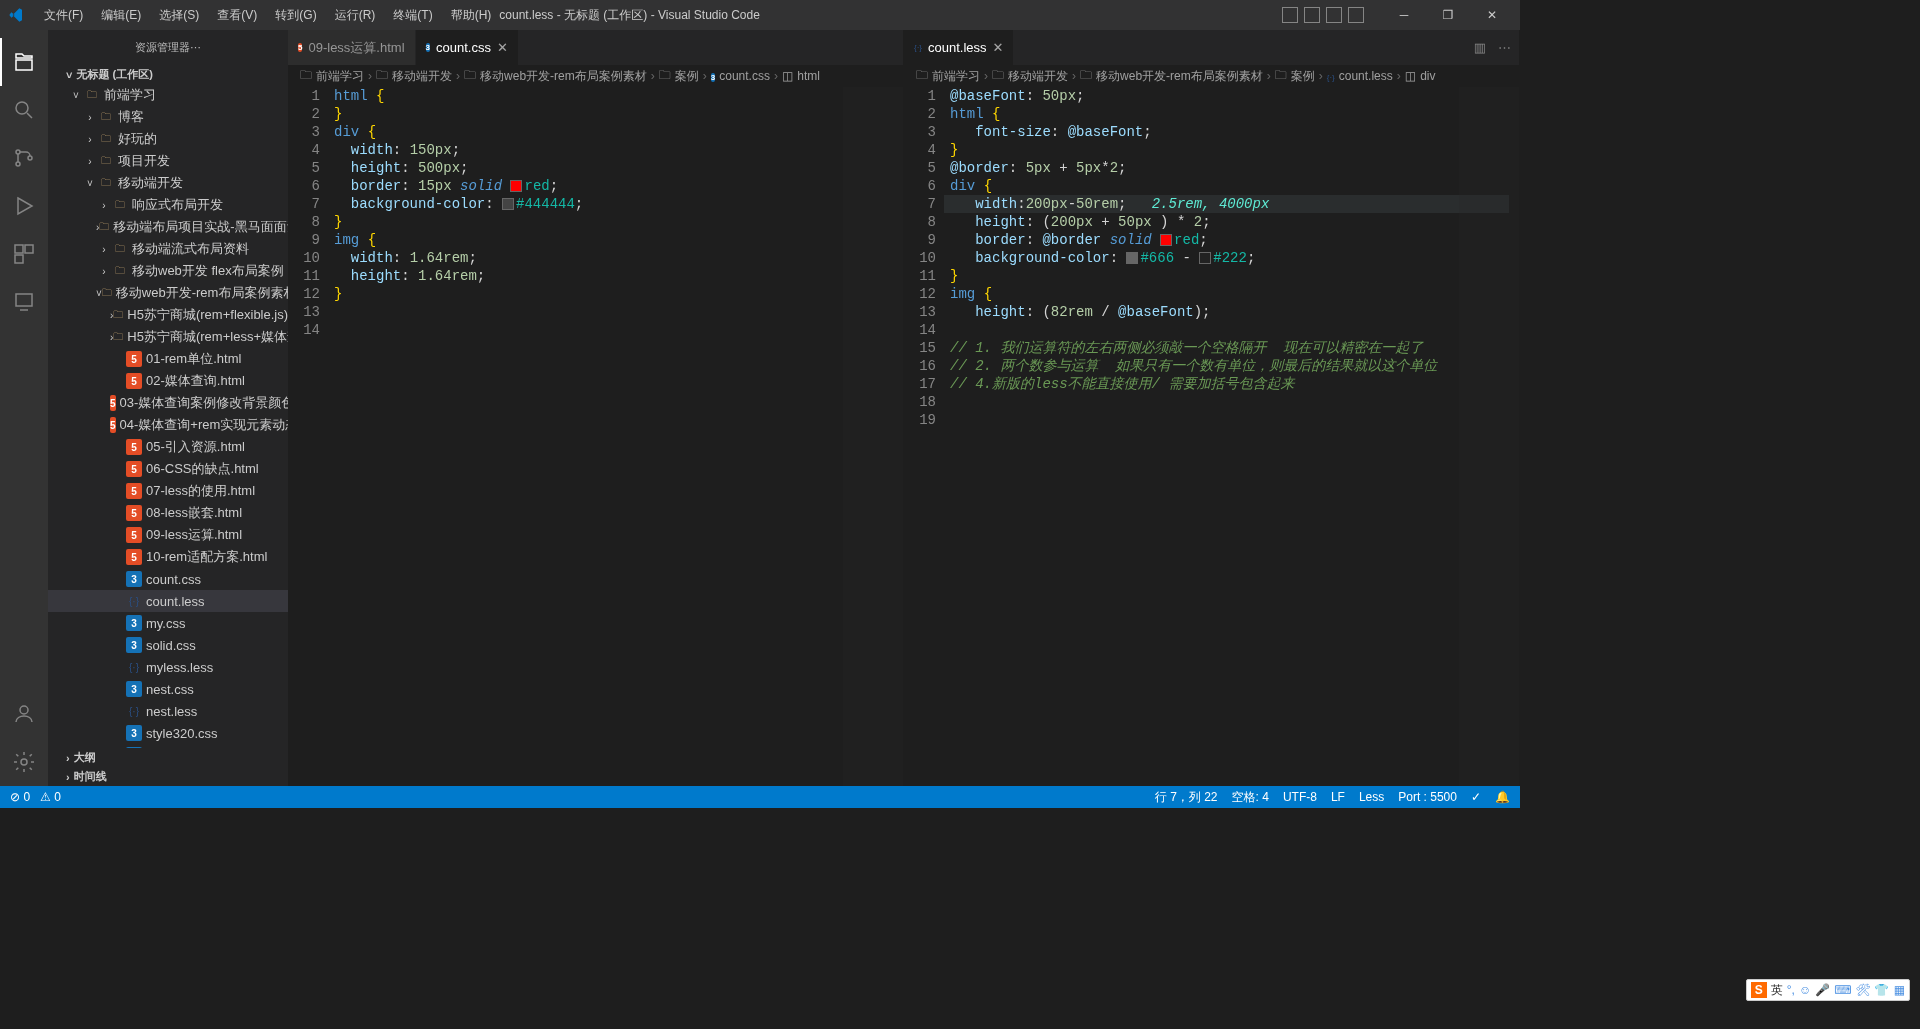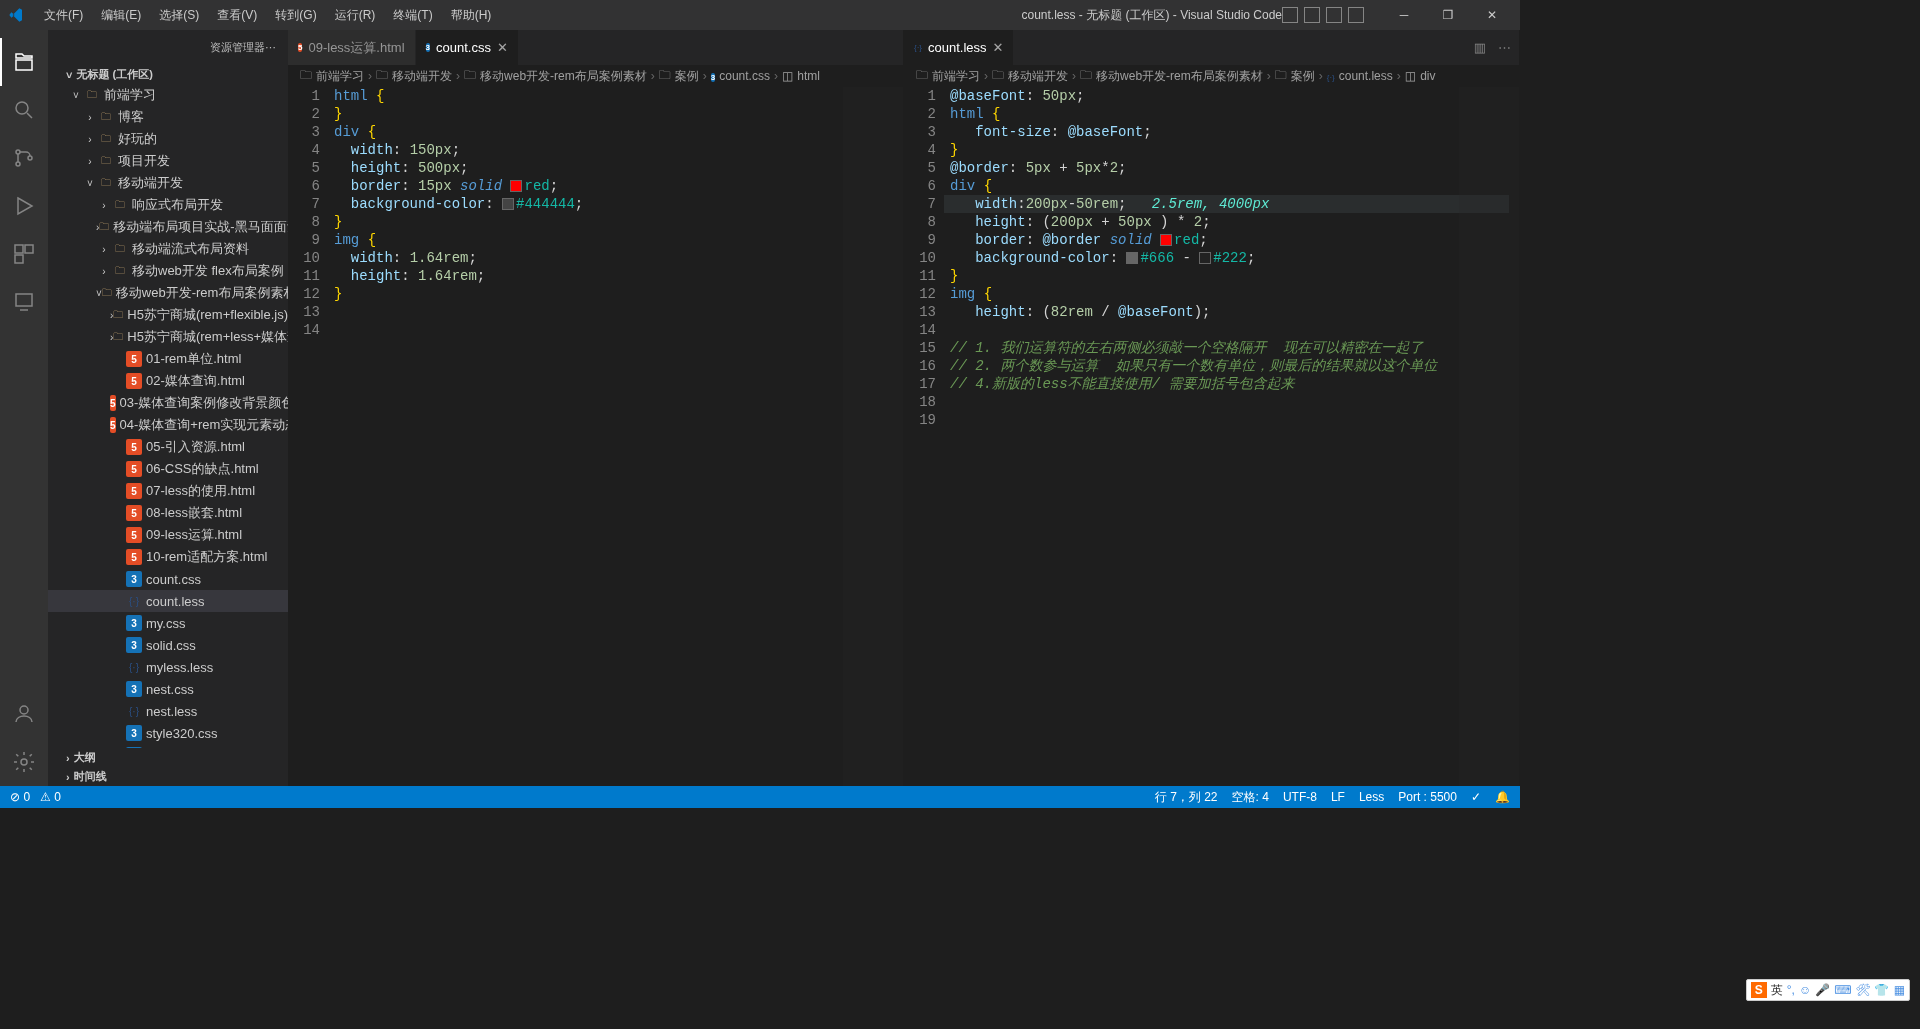--- a/index.html
+++ b/index.html
@@ -19,21 +19,21 @@
   background: #323233;
   display: flex;
   align-items: center;
   padding: 0 8px;
   color: #cccccc;
   font-size: 12px;
 }
 .titlebar .logo { width: 16px; height: 16px; margin-right: 12px; display: flex; align-items: center; justify-content: center; }
 .titlebar .menu-items { display: flex; gap: 2px; }
 .titlebar .menu-item { padding: 4px 8px; cursor: pointer; }
-.titlebar .window-title { flex: 1; text-align: right; color: #cccccc; }
+.titlebar .window-title { flex: 1; text-align: left; color: #cccccc; }
 .titlebar .window-controls { display: flex; gap: 4px; align-items: center; }
 .titlebar .layout-icons { display: flex; gap: 6px; margin-right: 20px; }
 .titlebar .layout-icon { width: 16px; height: 16px; border: 1px solid #858585; }
 .titlebar .win-btn { width: 40px; height: 28px; display: flex; align-items: center; justify-content: center; cursor: pointer; }
 
 .main-area { display: flex; flex: 1; overflow: hidden; }
 
 .activitybar {
   width: 48px;
   background: #333333;
@@ -66,21 +66,21 @@
   width: 240px;
   background: #252526;
   display: flex;
   flex-direction: column;
   overflow: hidden;
 }
 .sidebar-header {
   height: 35px;
   display: flex;
   align-items: center;
-  justify-content: flex-end;
+  justify-content: center;
   padding: 0 12px;
   font-size: 11px;
   color: #bbbbbb;
 }
 .sidebar-section-header {
   padding: 2px 4px 2px 18px;
   font-size: 11px;
   font-weight: bold;
   color: #cccccc;
   display: flex;

